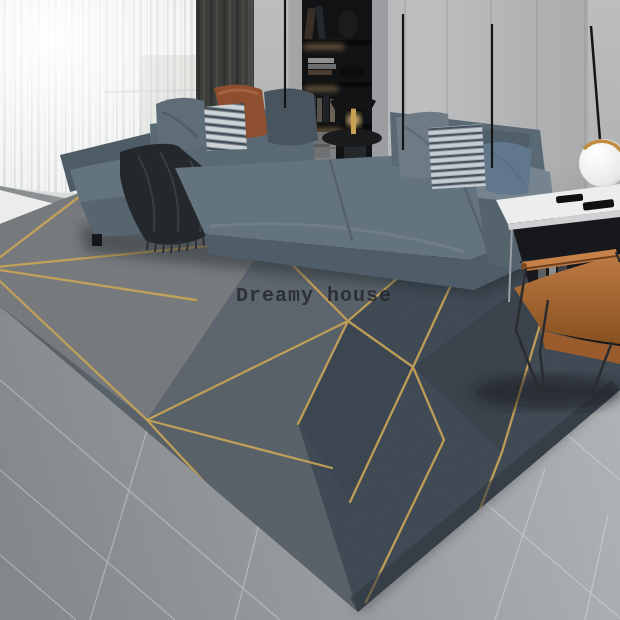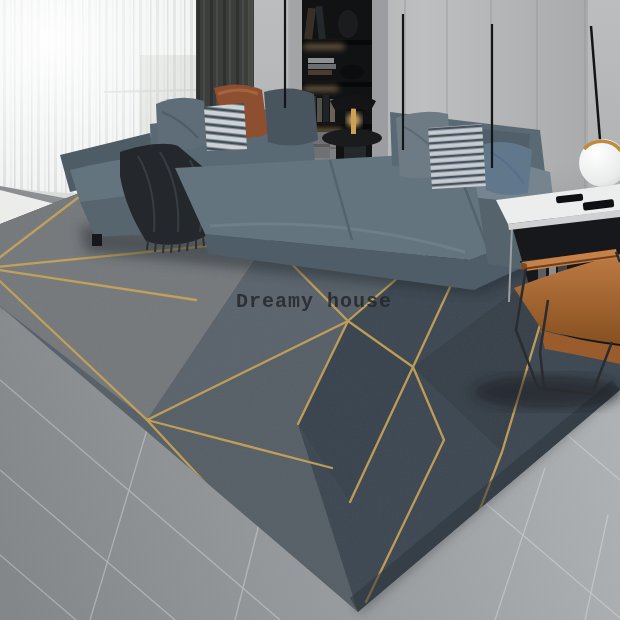--- a/index.html
+++ b/index.html
@@ -1,19 +1,19 @@
 <!DOCTYPE html>
 <html style="--wall: #b6b8ba; --cabinet: #afb1b3; --cabinet-seam: #909294; --shelf-dark: #121416; --shelf-glow: #dfb276; --curtain-sheer: #f2f3f3; --curtain-dark: #3b3e3a; --sofa: #64747f; --sofa-dark: #4e5c66; --sofa-light: #75848e; --pillow-gray: #5f6d79; --pillow-stripe-light: #cdd2d6; --pillow-stripe-dark: #414d58; --pillow-rust: #8d4f30; --pillow-blue: #61788c; --pillow-slate: #48545e; --throw: #24282c; --rug-light: #75787b; --rug-mid: #565e66; --rug-dark: #3d4751; --rug-gold: #c8a355; --floor: #9a9da0; --grout: #e3e6e7; --sunlit-floor: #f4f5f3; --table-top: #eceded; --table-body: #16181b; --chrome: #9aa0a4; --leather: #b06f3e; --leather-dark: #8d5427; --frame-black: #2b2c30; --lamp-gold: #c08b3e; --brass: #c9a254; --watermark: #23252a;"><head>
 <meta charset="utf-8">
 <style>
   html,body{margin:0;padding:0;background:#222;}
   .canvas{position:relative;width:620px;height:620px;overflow:hidden;
     background:var(--wall,#b6b8ba);font-family:"Liberation Sans",sans-serif;}
   .canvas svg{position:absolute;left:0;top:0;}
-  .watermark{position:absolute;left:236px;top:290px;
+  .watermark{position:absolute;left:236px;top:284px;
     font-family:"Liberation Mono","DejaVu Sans Mono",monospace;
     font-size:20px;font-weight:bold;letter-spacing:1px;color:var(--watermark,#23252a);
     opacity:.82;white-space:nowrap;pointer-events:none;}
 </style>
 </head>
 <body>
 
 <div class="canvas">
 <svg width="620" height="620" viewBox="0 0 620 620">
   <defs>

